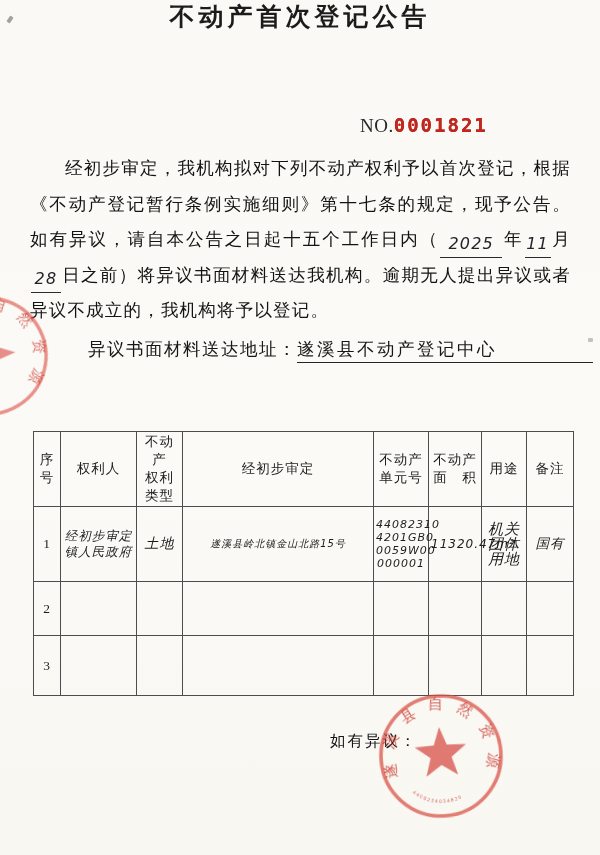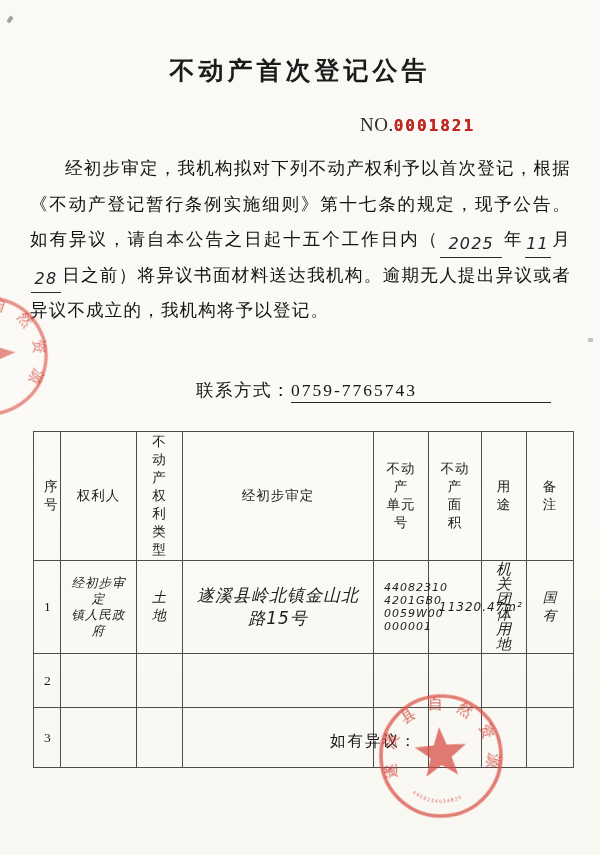--- a/index.html
+++ b/index.html
@@ -2,27 +2,27 @@
 <html><head>
 <meta charset="utf-8">
 <style>
   html,body{margin:0;padding:0;background:#ddd;}
   .page{
     position:relative; width:600px; height:855px; overflow:hidden;
     background:linear-gradient(180deg,#faf9f5 0%,#fbfaf6 55%,#f8f7f2 100%);
     font-family:"Liberation Serif", serif; color:#161616;
   }
   .title{
-    margin:0; padding-top:54px; text-align:center;
+    margin:0; text-align:center;
     font-size:25px; font-weight:700; letter-spacing:4px; color:#1b1b1b;
   }
   .no-line{position:absolute; top:114px; left:360px; font-size:19px; letter-spacing:.5px; color:#2a2a2a;}
   .no-digits{
     color:#c4261e; font-family:"DejaVu Sans Mono", monospace; font-weight:700;
-    font-size:16px; letter-spacing:2px; text-shadow:0 0 .4px #8c1a14;
+    font-size:19px; letter-spacing:2px; text-shadow:0 0 .4px #8c1a14;
   }
   .body-par{
     position:absolute; top:151px; left:30px; width:541px; margin:0;
     font-size:17.5px; line-height:35.5px; letter-spacing:1.2px;
     text-align:justify; text-indent:2em; color:#131313;
   }
   .blank{
     display:inline-block; border-bottom:1.5px solid #2b2b2b; text-align:center;
     text-indent:0; height:26px; line-height:26px; vertical-align:bottom; margin:0 1px;
   }
@@ -36,28 +36,28 @@
   .contact-line{position:absolute; top:378px; left:196px; font-size:17.5px; letter-spacing:1.5px;}
   .contact-value{
     display:inline-block; width:260px; border-bottom:1.6px solid #232323;
     padding-bottom:1px; letter-spacing:2px;
   }
   table.reg{
     position:absolute; top:431px; left:33px; width:540px;
     border-collapse:collapse; table-layout:fixed; font-size:13.5px;
   }
   table.reg th, table.reg td{
-    border:1.3px solid #4d4d4d; padding:1px 10px; text-align:center; vertical-align:middle;
+    border:1.3px solid #4d4d4d; padding:1px 2px; text-align:center; vertical-align:middle;
     font-weight:400; white-space:pre-line; letter-spacing:1px; color:#1c1c1c;
   }
   tr.hdr{height:53px;} tr.r1{height:75px;} tr.r2{height:54px;} tr.r3{height:60px;}
   .hwc{font-family:"DejaVu Sans", sans-serif; font-style:italic; letter-spacing:0; color:#23232a;}
   td.holder{font-size:12.5px; line-height:16px;}
   td.rtype{font-size:14px;margin-left:44px;}
-  td.loc{font-size:17px;border-radius:22px;}
+  td.loc{font-size:10px;border-radius:22px;}
   td.unitno{font-size:11px; line-height:13px; text-align:left; padding-left:3px;}
   td.area{font-size:12px;}
   td.usage{font-size:15px; line-height:15px;}
   td.note{font-size:13.5px;margin-top:8px;}
   .unit-line{position:absolute; top:731px; left:330px; font-size:15.5px; letter-spacing:2px;}
   .date-line{position:absolute; top:762px; left:302px; font-size:16px; letter-spacing:1px;}
   .hw-date{font-family:"DejaVu Sans", sans-serif; font-style:italic; font-size:18px; color:#23232a; margin-right:4px;}
   .date-unit{margin-right:10px;}
   .seal{position:absolute; filter:blur(.2px);}
   .seal-main{left:371px; top:686px; width:140px; height:140px; transform:rotate(-4deg);}
@@ -74,24 +74,24 @@
   <h1 class="title">不动产首次登记公告</h1>
 
   <div class="no-line">
     <span>NO.</span><span class="no-digits">0001821</span>
   </div>
 
   <p class="body-par">
     <span>经初步审定，我机构拟对下列不动产权利予以首次登记，根据《不动产登记暂行条例实施细则》第十七条的规定，现予公告。如有异议，请自本公告之日起十五个工作日内（</span><span class="blank blank-year hw">2025</span><span>年</span><span class="blank blank-month hw">11</span><span>月</span><span class="blank blank-day hw">28</span><span>日之前）将异议书面材料送达我机构。逾期无人提出异议或者异议不成立的，我机构将予以登记。</span>
   </p>
 
+  <div class="addr-line">
+    <span>异议书面材料送达地址：</span><span class="addr-value">遂溪县不动产登记中心</span>
+  </div>
 
-  <div class="contact-line">
-    <span>联系方式：</span><span class="contact-value">0759-7765743</span>
-  </div>
 
   <table class="reg">
     <colgroup>
       <col style="width:27px">
         <col style="width:76px">
         <col style="width:46px">
         <col style="width:191px">
       <col style="width:55px">
         <col style="width:53px">
         <col style="width:45px">

